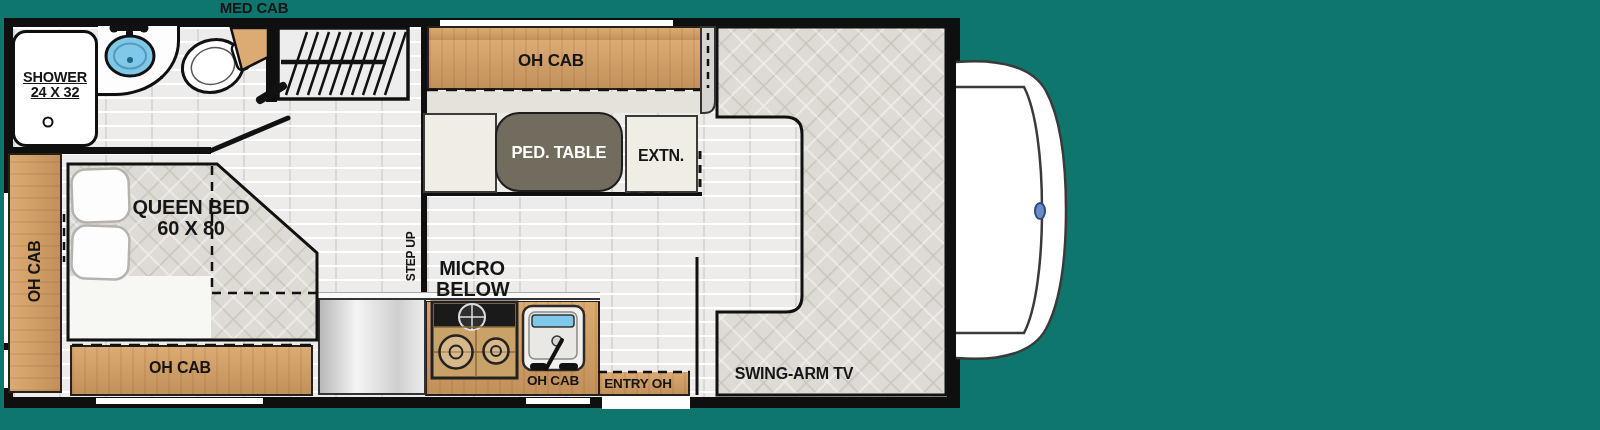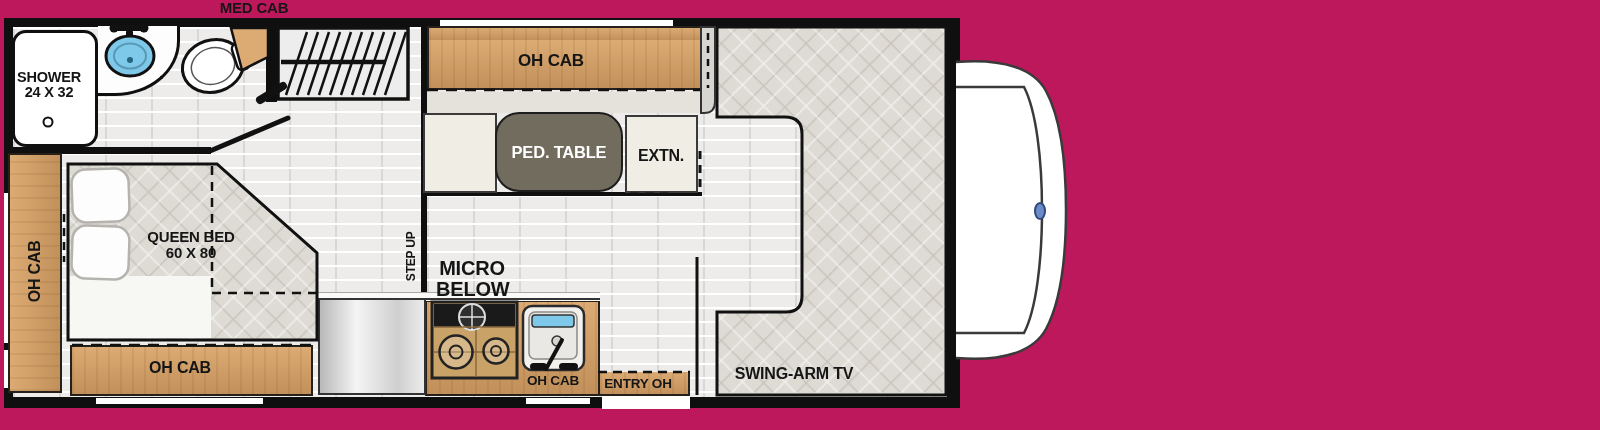--- a/index.html
+++ b/index.html
@@ -1,16 +1,16 @@
 <!DOCTYPE html>
 <html style="--border: #0f0f0f; --wood: #dcab74; --wood_dark: #c2905a; --floor: #edecea; --quilt: #dedbd5; --quilt_line: #c9c5be; --bench: #f0ede4; --table: #716c5e; --sink_blue: #7ec9e9; --wall_gray: #d7d5d2; --emblem: #6b8cc8; --text: #151515;"><head>
 <meta charset="utf-8">
 <style>
   html,body{margin:0;padding:0;background:#fff;}
-  #stage{position:relative;width:1600px;height:430px;background:#be185d;overflow:hidden;
+  #stage{position:relative;width:1600px;height:430px;background:#0f766e;overflow:hidden;
          font-family:"Liberation Sans",sans-serif;}
   
   #frame{position:absolute;left:4px;top:18px;width:956px;height:390px;box-sizing:border-box;
          border:9px solid var(--border);border-right-width:13px;border-bottom-width:11px;
          background-color:var(--floor);
          background-image:repeating-linear-gradient(180deg,#ffffff 0 2px,rgba(255,255,255,0) 2px 14px),
                           repeating-linear-gradient(90deg,rgba(178,176,172,.35) 0 2px,rgba(255,255,255,0) 2px 46px);}
   .slot{position:absolute;background:#fff;}
   .wood{background-image:repeating-linear-gradient(90deg,rgba(120,74,30,.12) 0 2px,rgba(255,255,255,0) 2px 12px),
                          linear-gradient(180deg,var(--wood) 0%,var(--wood_dark) 100%);
@@ -153,34 +153,34 @@
 
     <g>
       <path d="M956,62 C1004,58 1034,69 1046,91 C1060,117 1066,162 1066,210 C1066,258 1060,303 1046,329 C1034,351 1004,362 956,358" fill="#fff" stroke="#3a3a3a" stroke-width="2.5"></path>
       <path d="M956,87 H1024 C1036,110 1042,158 1042,210 C1042,262 1036,310 1024,333 H956" fill="none" stroke="#3a3a3a" stroke-width="2.5"></path>
       <ellipse cx="1040" cy="211" rx="5" ry="8" style="fill:var(--emblem)" stroke="#31497c" stroke-width="2"></ellipse>
     </g>
   </svg>
 
   <div class="lbl" style="left:204px;top:0;width:100px;font-size:15px;">MED CAB</div>
 
-  <div class="lbl" style="left:7px;top:70px;width:84px;font-size:14.5px;">
+  <div class="lbl" style="left:13px;top:70px;width:84px;font-size:14.5px;text-decoration:underline;">
     <span class="ln">SHOWER</span>
     <span class="ln">24 X 32</span>
   </div>
 
   <div class="lbl" style="left:470px;top:52px;width:162px;font-size:17px;">OH CAB</div>
 
 
   <div class="lbl" style="left:500px;top:144px;width:118px;font-size:16.5px;color:#fff;">PED. TABLE</div>
 
   <div class="lbl" style="left:622px;top:148px;width:78px;font-size:16px;">EXTN.</div>
 
 
-  <div class="lbl" style="left:116px;top:197px;width:150px;font-size:15px;margin-top:32px;">
+  <div class="lbl" style="left:116px;top:197px;width:150px;font-size:20px;">
     <span class="ln">QUEEN BED</span>
     <span class="ln">60 X 80</span>
   </div>
 
   <div class="lbl" style="left:-25px;top:263px;width:120px;font-size:16px;transform:rotate(-90deg);">OH CAB</div>
 
   <div class="lbl" style="left:115px;top:360px;width:130px;font-size:16px;">OH CAB</div>
 
   <div class="lbl" style="left:376px;top:250px;width:70px;font-size:12px;transform:rotate(-90deg);">STEP UP</div>
 

